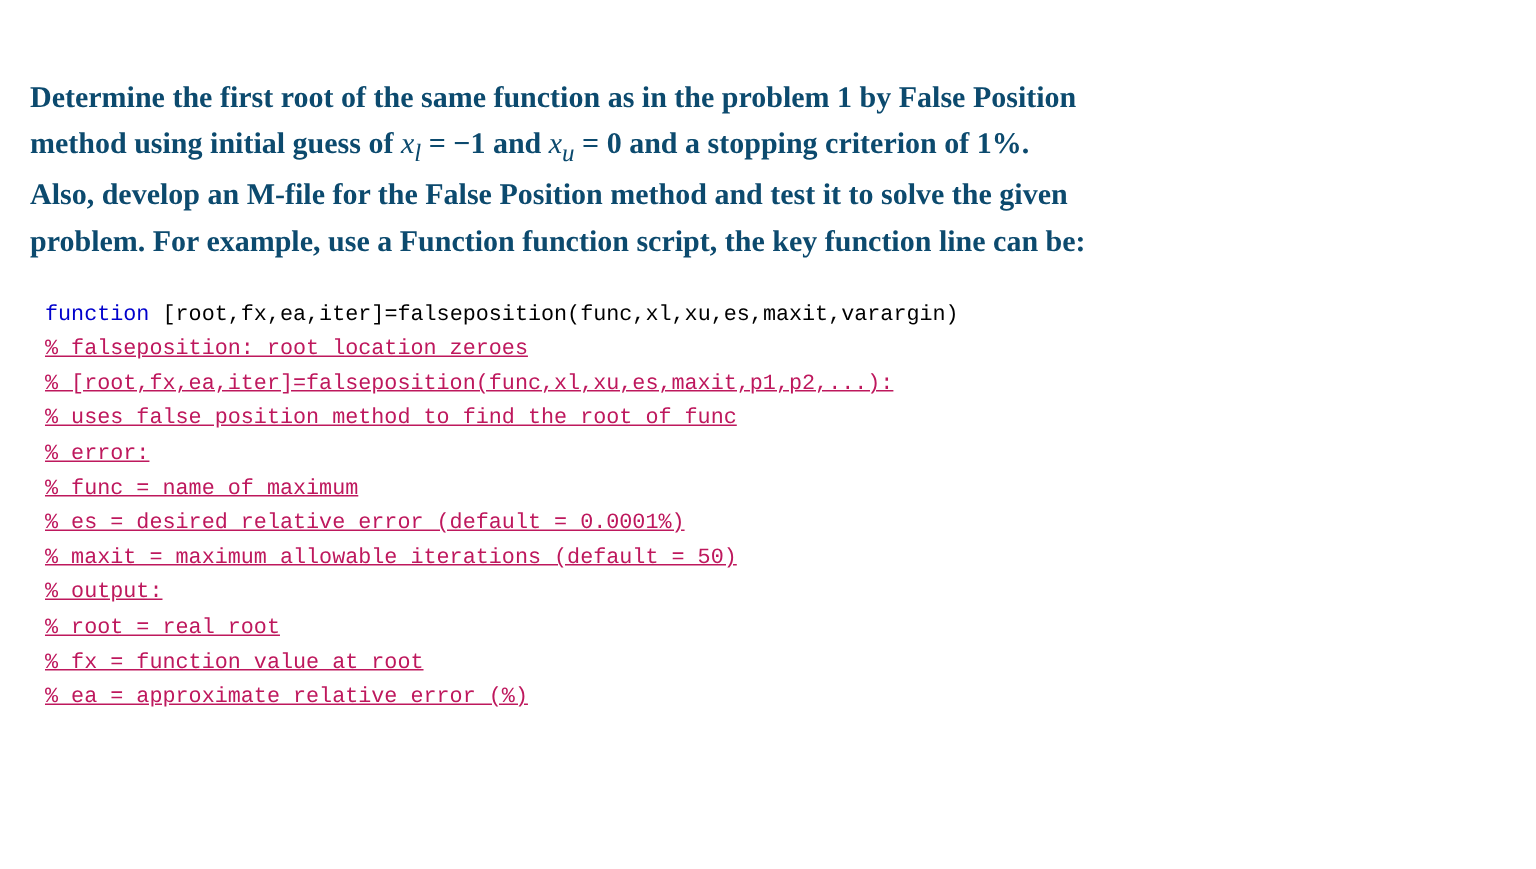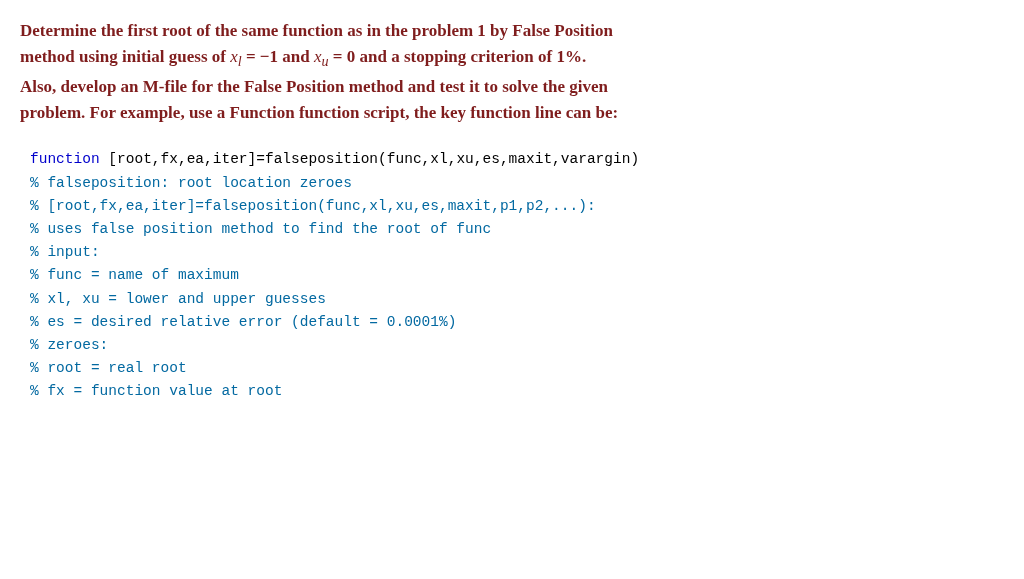--- a/index.html
+++ b/index.html
@@ -10,25 +10,26 @@
 
     body {
       background: #ffffff;
       font-family: 'Times New Roman', Times, serif;
       width: 1024px;
       min-height: 579px;
       padding: 18px 20px 18px 20px;
     }
 
     .problem-statement {
-      font-size: 17px;
+      font-size: 20px;
       line-height: 1.55;
       font-weight: bold;
-      color: #7f1d1d;
+      color: #0c4a6e;
       margin-bottom: 18px;
+      margin-top: 32px;
     }
 
     .problem-statement .math-var {
       font-style: italic;
       font-weight: normal;
     }
 
     .code-block {
       background: #ffffff;
       font-family: 'Courier New', Courier, monospace;
@@ -43,38 +44,40 @@
       display: block;
       white-space: pre;
     }
 
     .code-function-keyword {
       color: #0000cc;
       font-weight: normal;
     }
 
     .code-comment {
-      color: #0369a1;
+      color: #be185d;
+      text-decoration: underline;
     }
   </style>
 </head>
 <body>
 
 <div class="problem-statement">
   Determine the first root of the same function as in the problem 1 by False Position<br>
   method using initial guess of <span class="math-var">x<sub>l</sub></span> = −1 and <span class="math-var">x<sub>u</sub></span> = 0 and a stopping criterion of 1%.<br>
   Also, develop an M-file for the False Position method and test it to solve the given<br>
   problem. For example, use a Function function script, the key function line can be:
 </div>
 
 <div class="code-block">
   <span class="code-line"><span class="code-function-keyword">function</span> [root,fx,ea,iter]=falseposition(func,xl,xu,es,maxit,varargin)</span>
   <span class="code-line code-comment">% falseposition: root location zeroes</span>
   <span class="code-line code-comment">% [root,fx,ea,iter]=falseposition(func,xl,xu,es,maxit,p1,p2,...):</span>
   <span class="code-line code-comment">% uses false position method to find the root of func</span>
-  <span class="code-line code-comment">% input:</span>
+  <span class="code-line code-comment">% error:</span>
   <span class="code-line code-comment">% func = name of maximum</span>
-  <span class="code-line code-comment">% xl, xu = lower and upper guesses</span>
   <span class="code-line code-comment">% es = desired relative error (default = 0.0001%)</span>
-  <span class="code-line code-comment">% zeroes:</span>
+  <span class="code-line code-comment">% maxit = maximum allowable iterations (default = 50)</span>
+  <span class="code-line code-comment">% output:</span>
   <span class="code-line code-comment">% root = real root</span>
   <span class="code-line code-comment">% fx = function value at root</span>
+  <span class="code-line code-comment">% ea = approximate relative error (%)</span>
 </div>
 
 </body></html>

